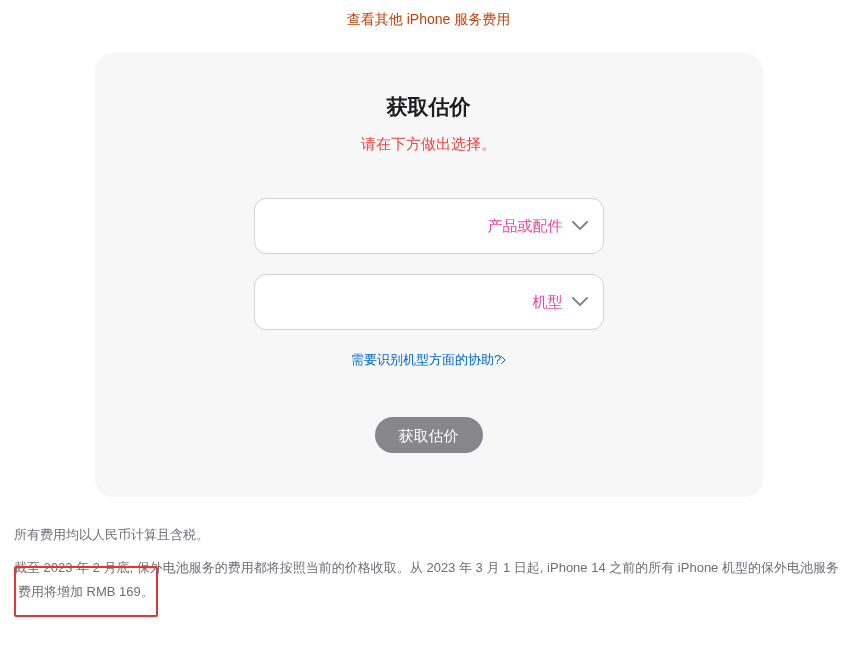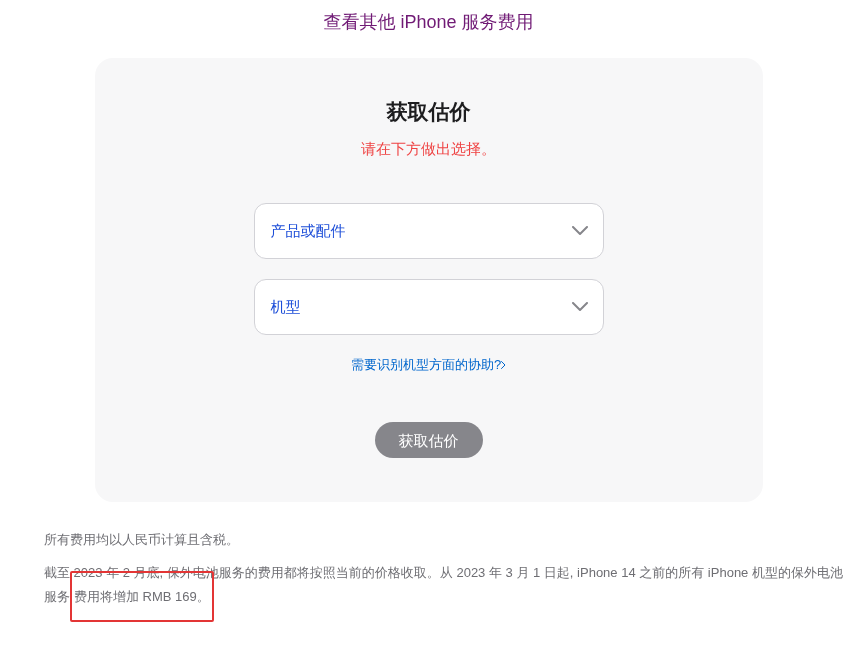--- a/index.html
+++ b/index.html
@@ -16,22 +16,22 @@
     }
     .container {
       width: 100%;
       padding: 0 10px;
     }
     .top-link {
       text-align: center;
       padding: 10px 0 24px 0;
     }
     .top-link a {
-      color: #701a75;
-      font-size: 18px;
+      color: #c2410c;
+      font-size: 14px;
       text-decoration: none;
       font-weight: 400;
     }
     .card {
       background: #f7f7f8;
       border-radius: 18px;
       margin: 0 auto;
       width: 668px;
       padding: 40px 40px 44px 40px;
       text-align: center;
@@ -53,25 +53,26 @@
       position: relative;
     }
     .select-box {
       width: 100%;
       height: 56px;
       background: #ffffff;
       border: 1px solid #d2d2d7;
       border-radius: 12px;
       padding: 0 40px 0 16px;
       font-size: 15px;
-      color: #1d4ed8;
+      color: #ec4899;
       display: flex;
       align-items: center;
       cursor: pointer;
       text-align: left;
+      justify-content: flex-end;
     }
     .chevron {
       position: absolute;
       right: 16px;
       top: 50%;
       transform: translateY(-50%);
       pointer-events: none;
     }
     .chevron svg {
       width: 16px;
@@ -104,21 +105,20 @@
       cursor: pointer;
       min-width: 96px;
       height: 36px;
     }
     .footer-text {
       margin-top: 26px;
       padding: 0 4px;
       font-size: 13px;
       color: #6e6e73;
       line-height: 1.8;
-      margin-left: 30px;
     }
     .footer-text p {
       margin-bottom: 10px;
     }
     .highlight {
       border: 2px solid #e33535;
       border-radius: 2px;
       padding: 16px 2px;
       display: inline;
     }

